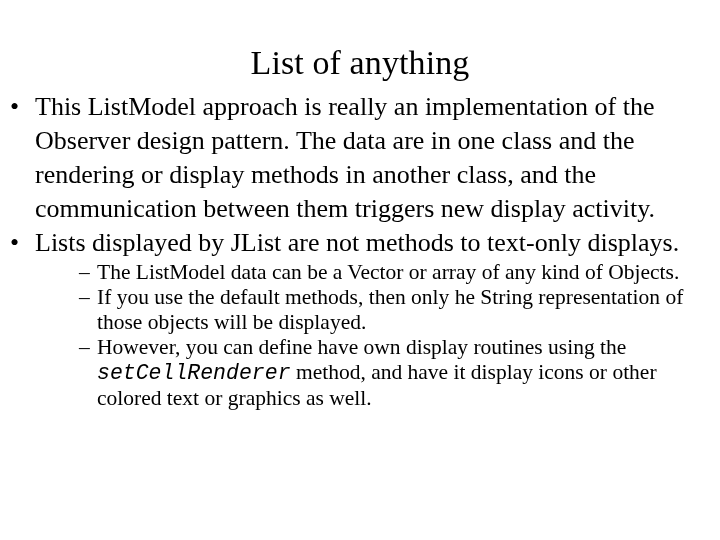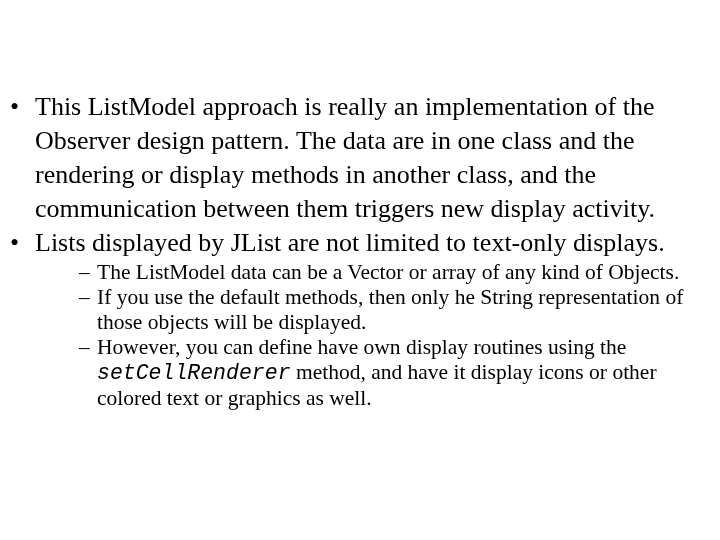--- a/index.html
+++ b/index.html
@@ -103,32 +103,33 @@
   .ital {
     font-style: italic;
     font-family: Liberation Mono, monospace;
   }
 </style>
 </head>
 <body>
 
 <div class="slide">
 
+  <h1 class="slide-title">List of anything</h1>
 
   <div class="body">
     <ul class="level1">
 
       <li class="bullet1">
         <span class="marker1">•</span>
         <span class="txt1">This ListModel approach is really an implementation of the Observer design pattern. The data are in one class and the rendering or display methods in another class, and the communication between them triggers new display activity.</span>
       </li>
 
       <li class="bullet1">
         <span class="marker1">•</span>
-        <span class="txt1">Lists displayed by JList are not limited to text-only displays.</span>
+        <span class="txt1">Lists displayed by JList are not methods to text-only displays.</span>
 
         <ul class="level2">
 
           <li class="bullet2">
             <span class="marker2">–</span>
             <span class="txt2">The ListModel data can be a Vector or array of any kind of Objects.</span>
           </li>
 
           <li class="bullet2">
             <span class="marker2">–</span>

